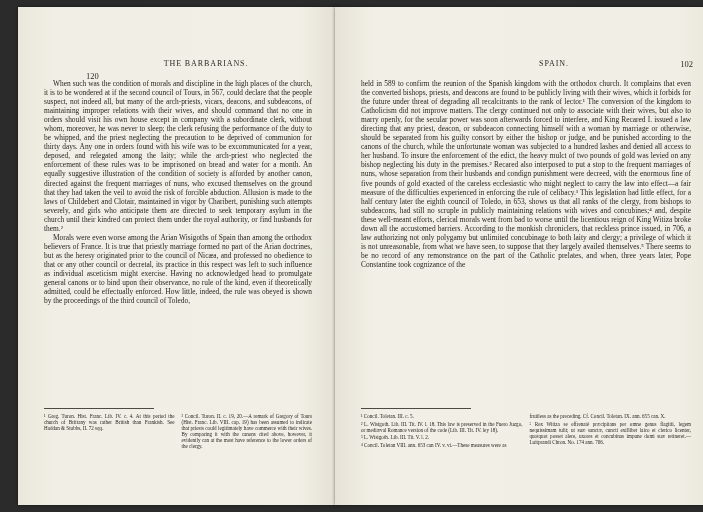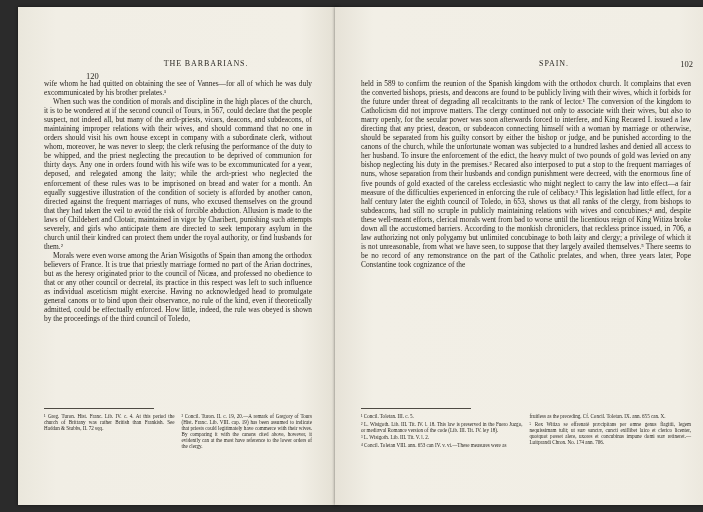--- a/index.html
+++ b/index.html
@@ -131,21 +131,20 @@
 
   <div class="gutter"></div>
 
   <div class="page page-left">
     <div class="hdr">
       <span class="folio-l">120</span>
       <span class="run">THE BARBARIANS.</span>
     </div>
 
     <div class="body">
-      <p class="noindent">wife whom he had quitted on obtaining the see of Vannes—for all of which he was duly excommunicated by his brother prelates.¹</p>
       <p>When such was the condition of morals and discipline in the high places of the church, it is to be wondered at if the second council of Tours, in 567, could declare that the people suspect, not indeed all, but many of the arch-priests, vicars, deacons, and subdeacons, of maintaining improper relations with their wives, and should command that no one in orders should visit his own house except in company with a subordinate clerk, without whom, moreover, he was never to sleep; the clerk refusing the performance of the duty to be whipped, and the priest neglecting the precaution to be deprived of communion for thirty days. Any one in orders found with his wife was to be excommunicated for a year, deposed, and relegated among the laity; while the arch-priest who neglected the enforcement of these rules was to be imprisoned on bread and water for a month. An equally suggestive illustration of the condition of society is afforded by another canon, directed against the frequent marriages of nuns, who excused themselves on the ground that they had taken the veil to avoid the risk of forcible abduction. Allusion is made to the laws of Childebert and Clotair, maintained in vigor by Charibert, punishing such attempts severely, and girls who anticipate them are directed to seek temporary asylum in the church until their kindred can protect them under the royal authority, or find husbands for them.²</p>
       <p>Morals were even worse among the Arian Wisigoths of Spain than among the orthodox believers of France. It is true that priestly marriage formed no part of the Arian doctrines, but as the heresy originated prior to the council of Nicæa, and professed no obedience to that or any other council or decretal, its practice in this respect was left to such influence as individual asceticism might exercise. Having no acknowledged head to promulgate general canons or to bind upon their observance, no rule of the kind, even if theoretically admitted, could be effectually enforced. How little, indeed, the rule was obeyed is shown by the proceedings of the third council of Toledo,</p>
     </div>
 
     <div class="rule"></div>
 
     <div class="notes">
       <div class="ncol">
         <p>¹ Greg. Turon. Hist. Franc. Lib. IV. c. 4. At this period the church of Brittany was rather British than Frankish. See Haddan &amp; Stubbs, II. 72 sqq.</p>
       </div>

